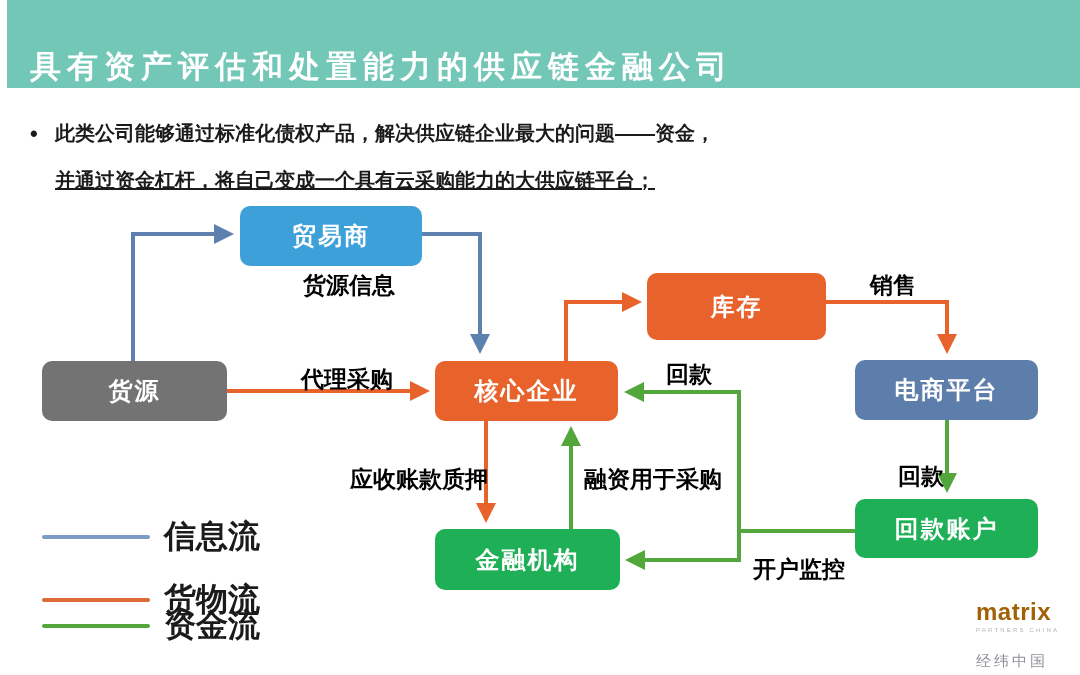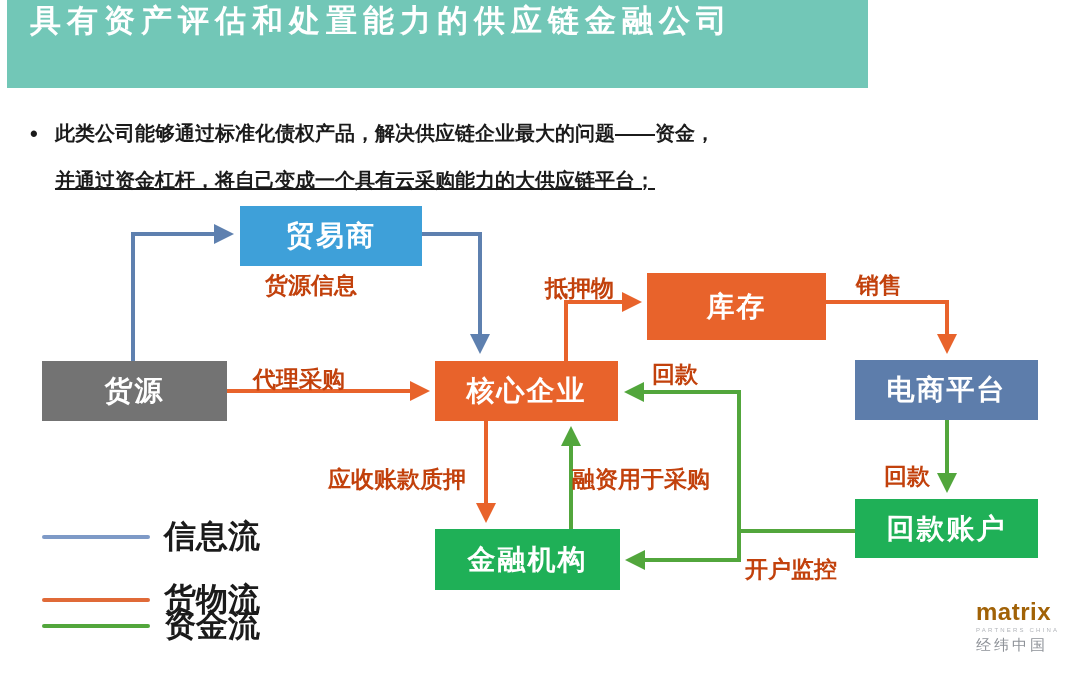--- a/index.html
+++ b/index.html
@@ -10,24 +10,24 @@
     width: 1080px;
     height: 675px;
     background: #ffffff;
     overflow: hidden;
   }
 
   
   .header {
     position: absolute;
     left: 7px; top: 0;
-    width: 861px; height: 88px;
+    width: 1073px; height: 88px;
     background: #72C7B7;
     display: flex;
-    align-items: flex-start;
+    align-items: flex-end;
   }
   .header-title {
     color: #ffffff;
     font-size: 31px;
     font-weight: bold;
     letter-spacing: 6px;
     padding-left: 23px;
     white-space: nowrap;
   }
 
@@ -51,39 +51,40 @@
 
   
   .flows-svg { position: absolute; left: 0; top: 0; width: 1080px; height: 675px; }
 
   .node {
     position: absolute;
     display: flex;
     align-items: center;
     justify-content: center;
     color: #ffffff;
-    font-size: 28px;
+    font-size: 24px;
     font-weight: bold;
     letter-spacing: 2px;
     white-space: nowrap;
+    border-radius: 10px;
   }
   .n-trader    { left: 240px; top: 206px; width: 182px; height: 60px; background: #3EA0D9; }
   .n-supply    { left: 42px;  top: 361px; width: 185px; height: 60px; background: #737373; }
   .n-core      { left: 435px; top: 361px; width: 183px; height: 60px; background: #E8632B; }
   .n-inventory { left: 647px; top: 273px; width: 179px; height: 67px; background: #E8632B; }
   .n-ecom      { left: 855px; top: 360px; width: 183px; height: 60px; background: #5D7DAB; }
   .n-repay     { left: 855px; top: 499px; width: 183px; height: 59px; background: #1FB057; }
   .n-finance   { left: 435px; top: 529px; width: 185px; height: 61px; background: #1FB057; }
 
   .elabel {
     position: absolute;
-    color: #c2410c;
+    color: #000000;
     font-size: 23px;
     font-weight: bold;
-    text-align: left;
+    text-align: right;
     white-space: nowrap;
   }
   .l-supply-info { left: 265px; top: 270px; width: 130px; }
   .l-agency      { left: 253px; top: 364px; width: 140px; }
   .l-collateral  { left: 545px; top: 273px; width: 110px; }
   .l-sales       { left: 856px; top: 270px; width: 60px;  }
   .l-repay-core  { left: 652px; top: 359px; width: 60px;  }
   .l-repay-right { left: 884px; top: 461px; width: 60px;  }
   .l-receivable  { left: 328px; top: 464px; width: 160px; }
   .l-financing   { left: 572px; top: 464px; width: 150px; }
@@ -120,21 +121,21 @@
     letter-spacing: 0.5px;
   }
   .logo-sub {
     margin-top: 3px;
     font-size: 6px;
     color: #B2B5BA;
     letter-spacing: 2.2px;
     white-space: nowrap;
   }
   .logo-cn {
-    margin-top: 4px;
+    margin-top: 20px;
     font-size: 15px;
     color: #8E9298;
     letter-spacing: 3px;
     white-space: nowrap;
   }
 </style>
 </head>
 <body>
 
 <div class="stage">
@@ -182,21 +183,20 @@
   <div class="node n-trader">贸易商</div>
   <div class="node n-supply">货源</div>
   <div class="node n-core">核心企业</div>
   <div class="node n-inventory">库存</div>
   <div class="node n-ecom">电商平台</div>
   <div class="node n-repay">回款账户</div>
   <div class="node n-finance">金融机构</div>
 
   <div class="elabel l-supply-info">货源信息</div>
   <div class="elabel l-agency">代理采购</div>
-  <div class="elabel l-collateral">抵押物</div>
   <div class="elabel l-sales">销售</div>
   <div class="elabel l-repay-core">回款</div>
   <div class="elabel l-repay-right">回款</div>
   <div class="elabel l-receivable">应收账款质押</div>
   <div class="elabel l-financing">融资用于采购</div>
   <div class="elabel l-monitor">开户监控</div>
 
   <div class="legend-row lg-1">
     <div class="legend-line lc-info"></div>
     <div class="legend-label">信息流</div>

